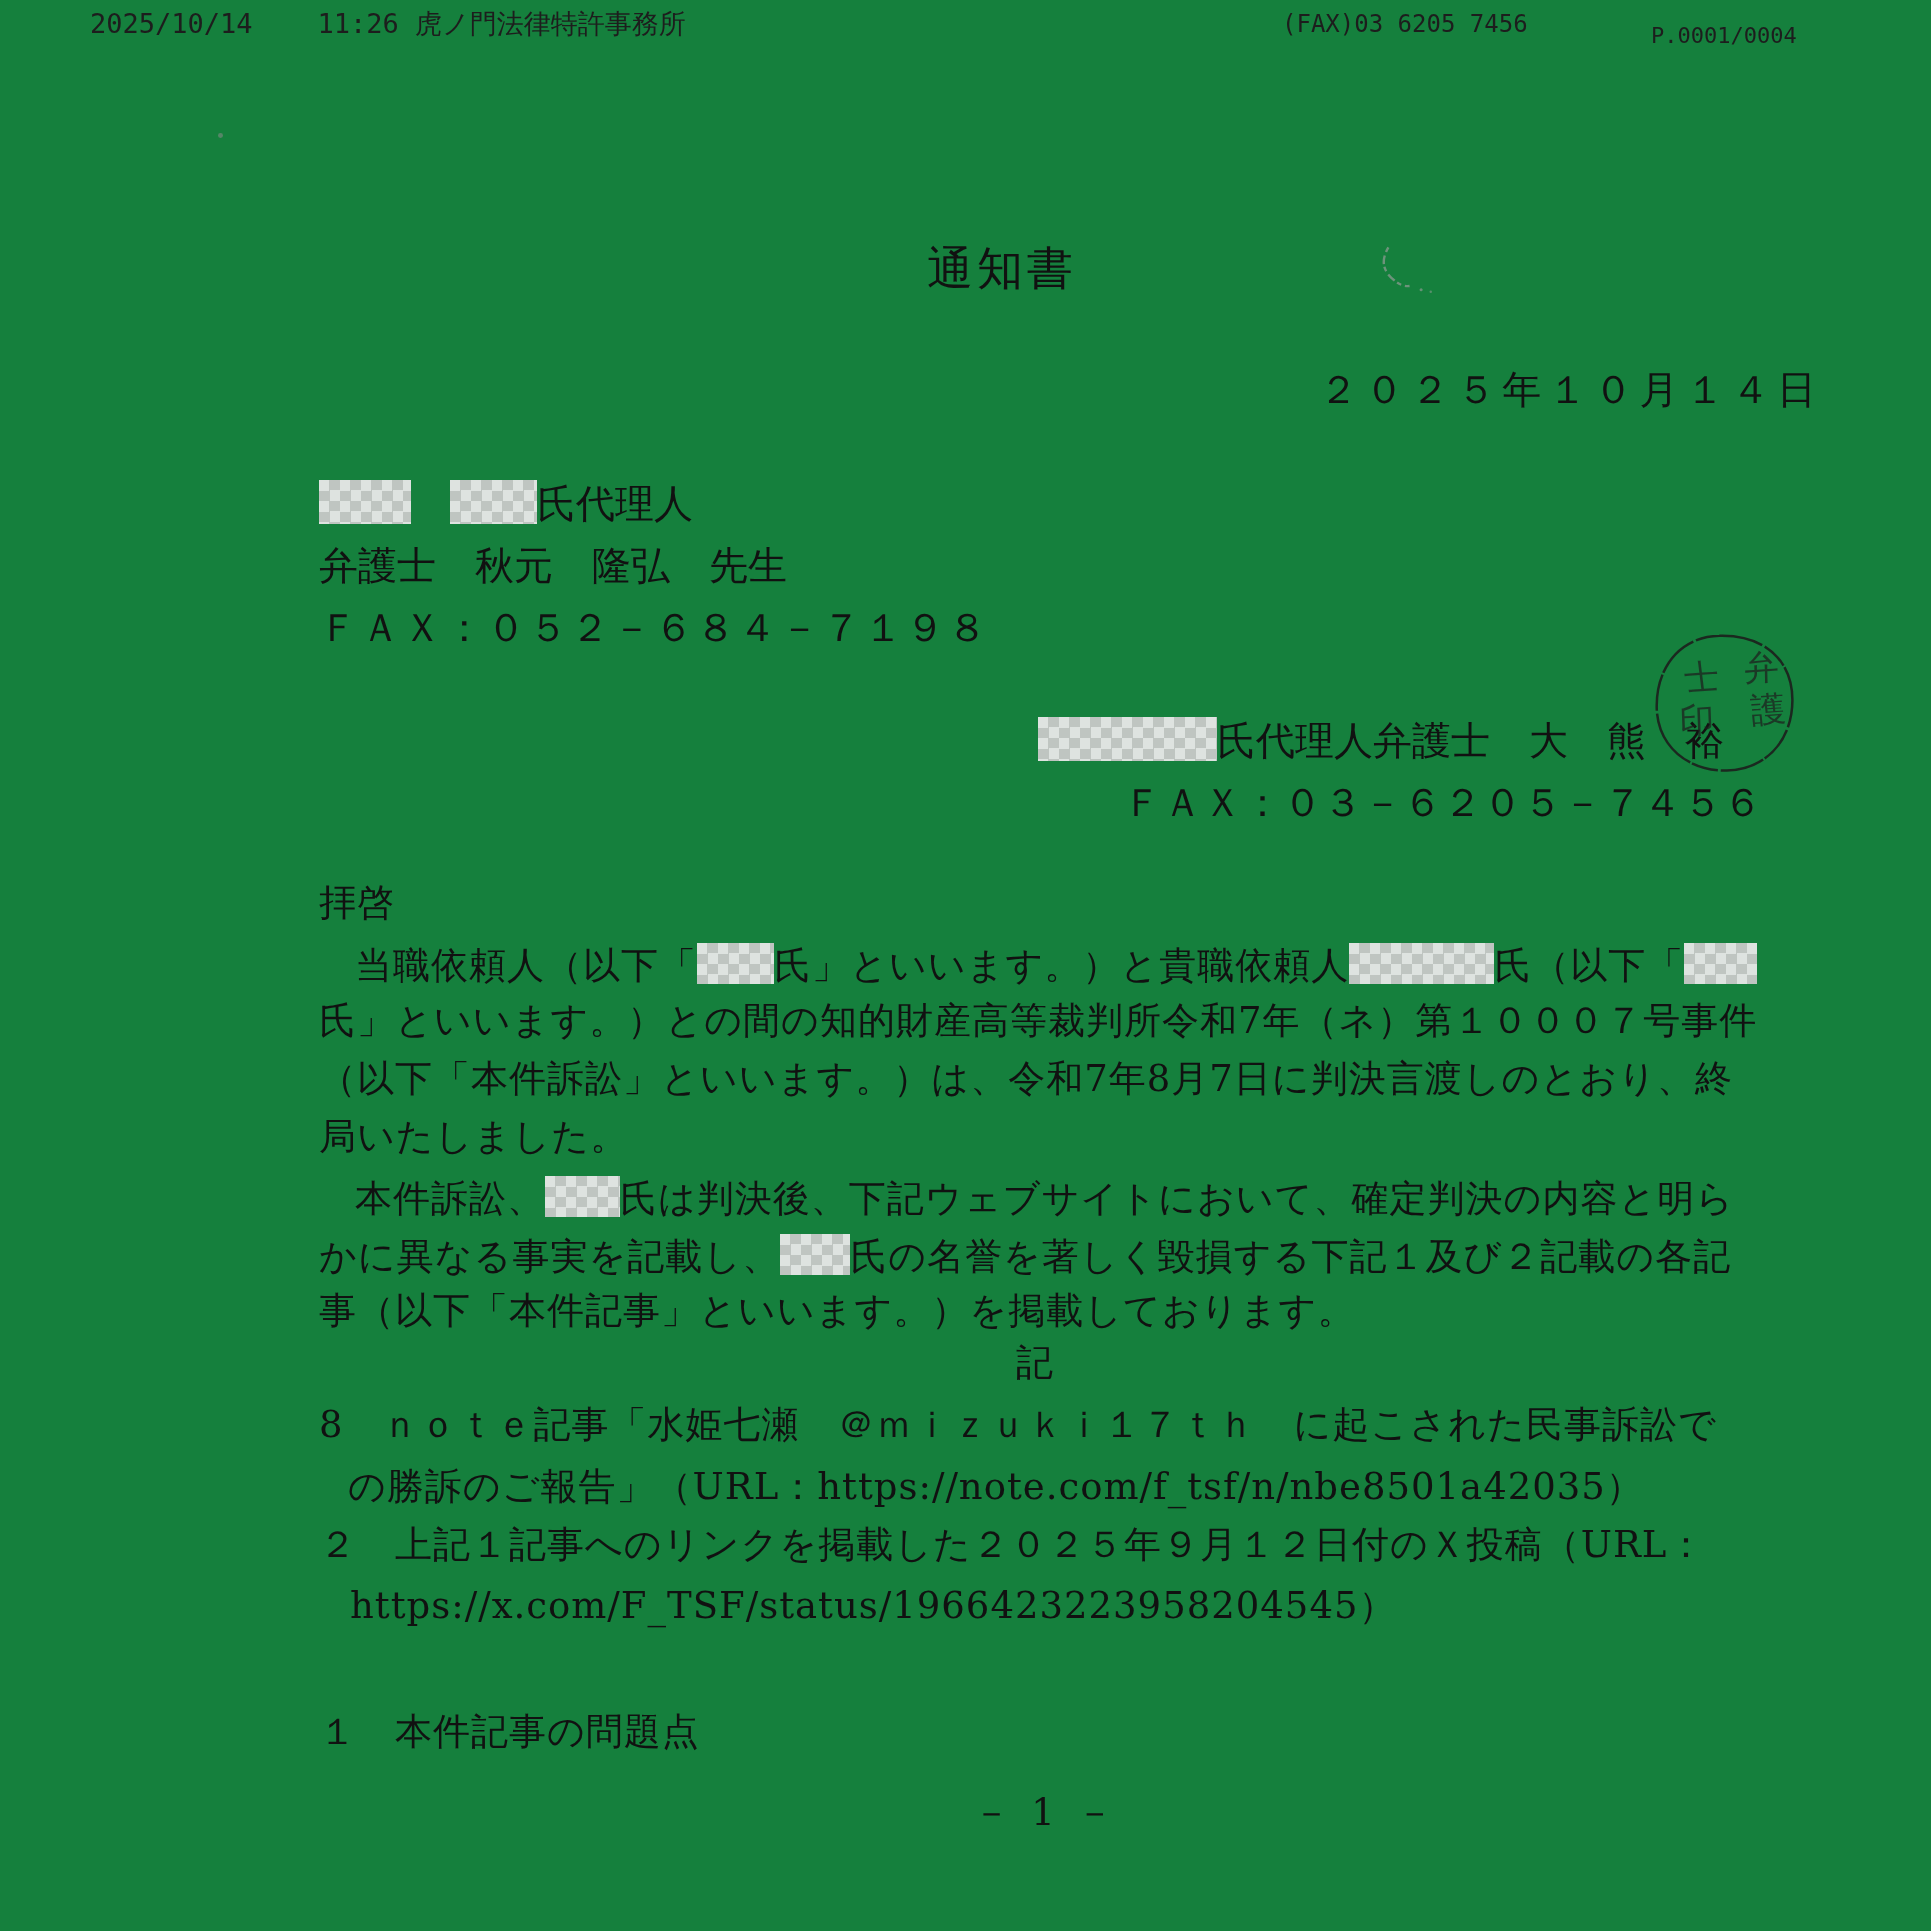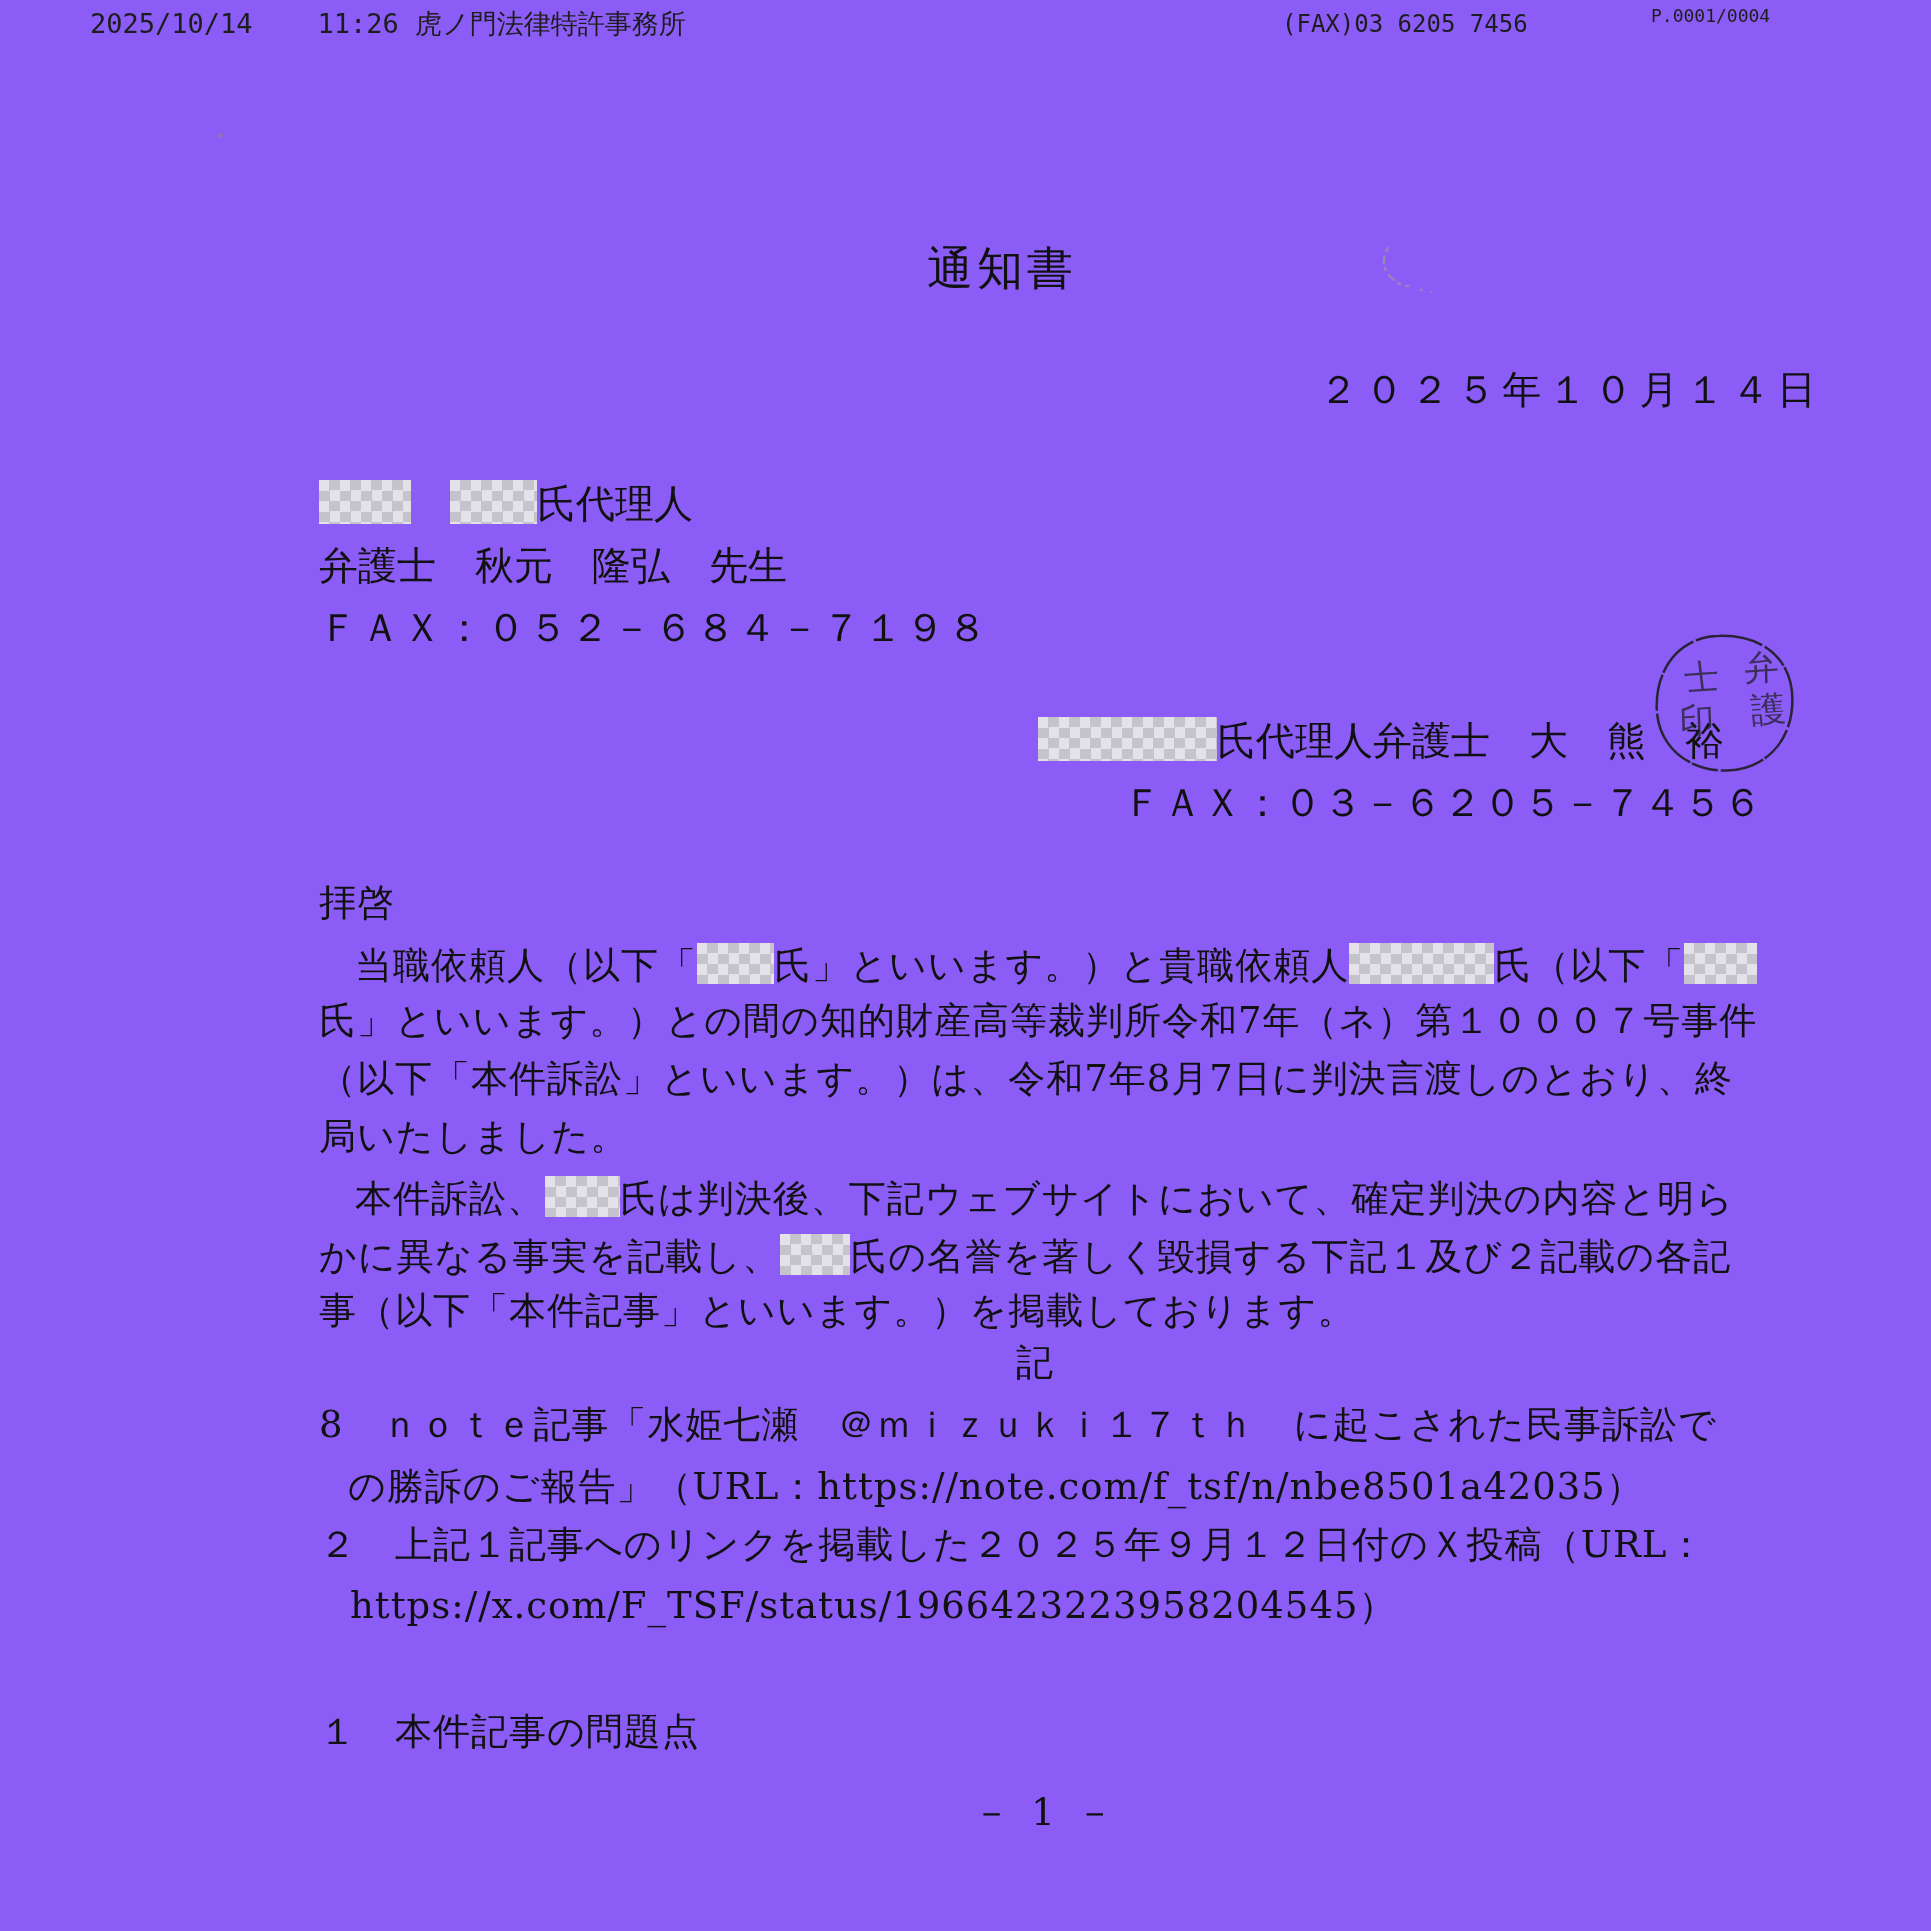--- a/index.html
+++ b/index.html
@@ -1,33 +1,33 @@
 <!DOCTYPE html>
 <html><head>
 <meta charset="utf-8">
 <style>
   html,body{margin:0;padding:0;background:#9a9a9a;}
   #page{
     position:relative;
     width:1931px;height:1931px;
-    background:#8b5cf6;
+    background:#15803d;
     overflow:hidden;
     font-family:"DejaVu Serif","Liberation Serif",serif;
     color:#111;
   }
   .abs{position:absolute;white-space:pre;}
 
   
   .fax-hdr{
     font-family:"DejaVu Sans Mono","Liberation Mono",monospace;
     color:#1d1d1d;
   }
   .hdr-left{left:90px;top:5.8px;font-size:27px;}
   .hdr-fax{left:1282px;top:9.7px;font-size:24px;}
-  .hdr-page{left:1651px;top:5px;font-size:18px;}
+  .hdr-page{left:1651px;top:23px;font-size:22px;}
 
   .doc-title{left:927px;top:238px;font-size:46px;letter-spacing:3.9px;font-weight:500;text-align:right;}
   .doc-date{left:1319px;top:363px;font-size:39px;letter-spacing:6.8px;}
 
   .rcpt-1{left:319px;top:477px;font-size:39px;}
   .rcpt-2{left:319px;top:539px;font-size:39px;}
   .rcpt-3{left:319px;top:601px;font-size:39px;letter-spacing:2.9px;}
 
   .sndr-1{left:1022px;top:714px;font-size:39px;padding-left:16px;}
   .sndr-2{left:1123px;top:776px;font-size:39px;letter-spacing:1px;}

